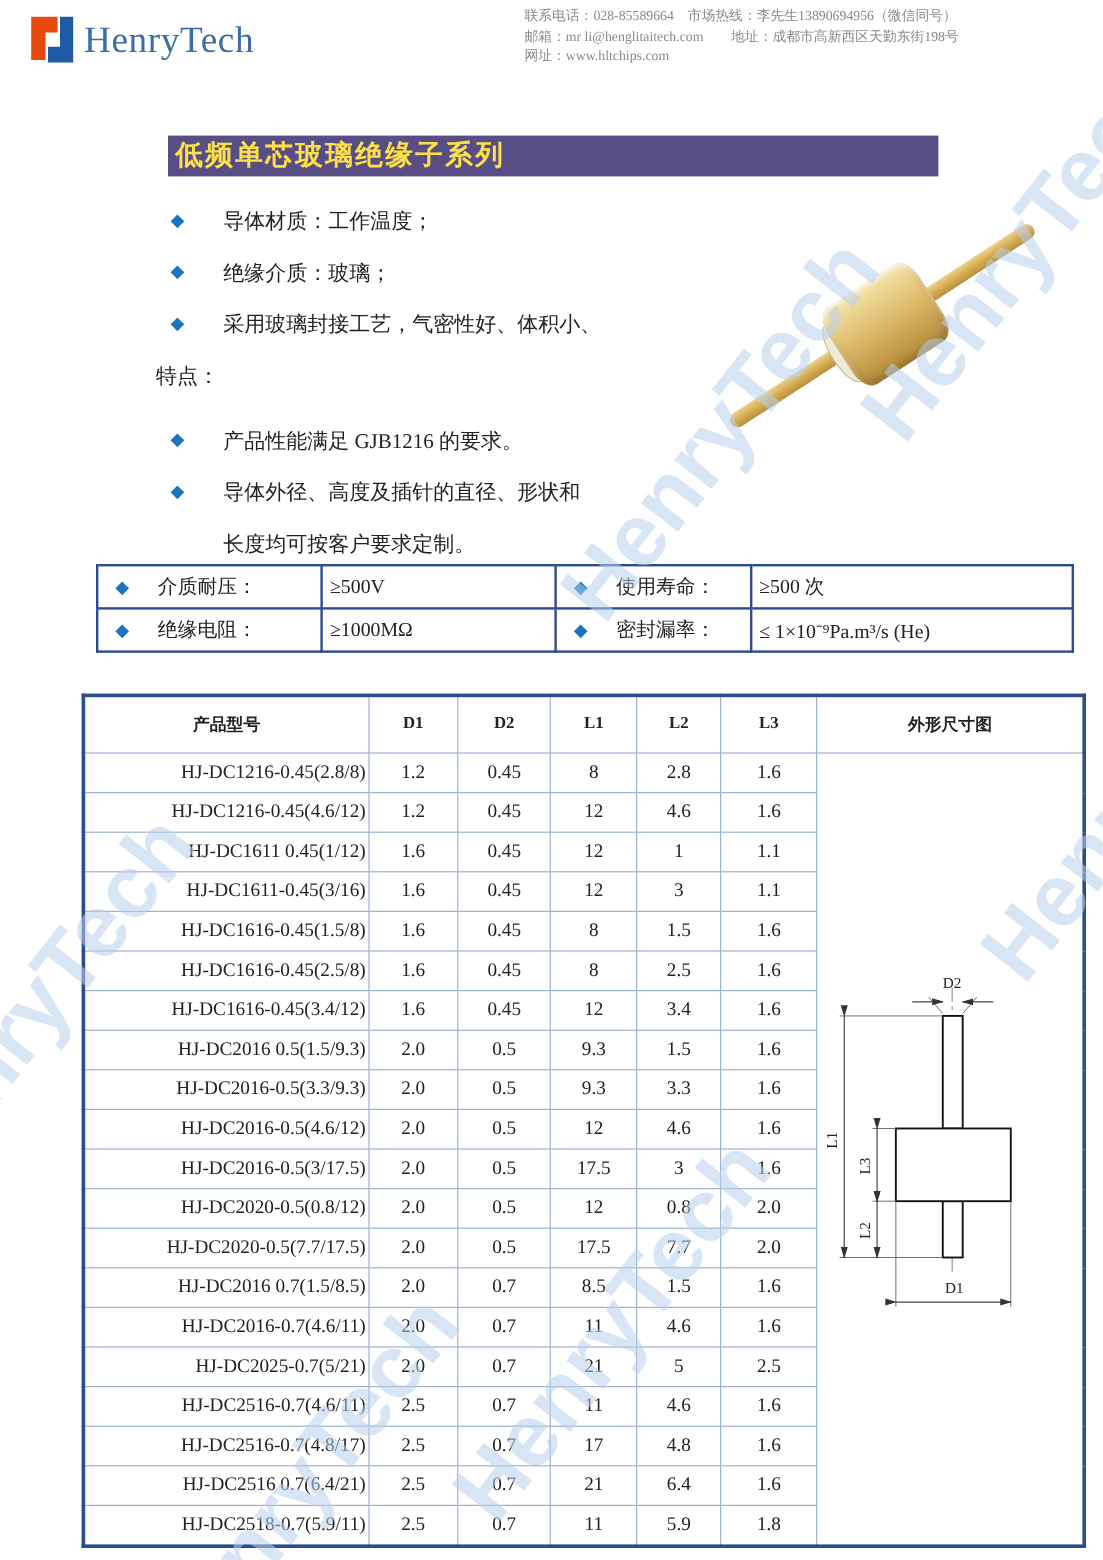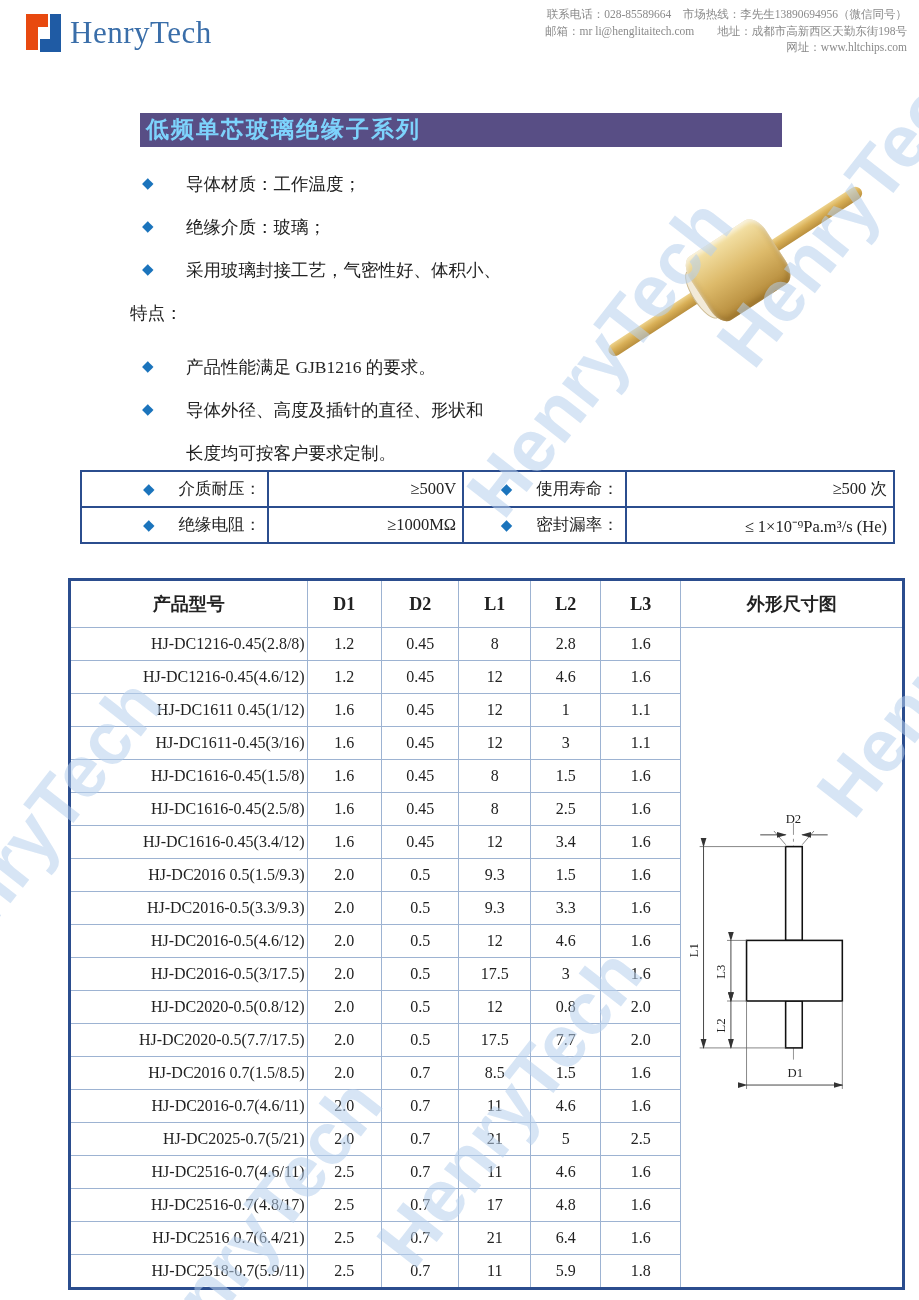--- a/index.html
+++ b/index.html
@@ -1,54 +1,54 @@
 <!DOCTYPE html>
 <html><head>
 <meta charset="utf-8">
 <style>
   html,body{margin:0;padding:0;background:#fff;}
   .page{position:relative;width:919px;height:1300px;background:#fff;overflow:hidden;
         font-family:"Liberation Serif",serif;color:#222;}
   
   .hdr-logo{position:absolute;left:22px;top:10px;display:flex;align-items:center;gap:6px;}
   .hdr-logo .logo-text{font-size:31px;color:#3a6ea9;letter-spacing:.5px;}
-  .hdr-contact{position:absolute;right:12px;top:6px;width:470px;text-align:right;
+  .hdr-contact{position:absolute;right:12px;top:6px;width:470px;text-align:left;
                font-size:11.5px;line-height:16.5px;color:#8a8a8a;}
   
   .title-bar{position:absolute;left:140px;top:113px;width:642px;height:34px;background:#584e85;
-             color:#7dd3fc;font-size:23px;font-weight:bold;line-height:34px;padding-left:6px;
+             color:#fde047;font-size:23px;font-weight:bold;line-height:34px;padding-left:6px;
              box-sizing:border-box;letter-spacing:2px;}
   
   .bullets{position:absolute;left:130px;top:172px;width:460px;font-size:17.5px;}
   .b-line{display:flex;align-items:flex-start;margin-bottom:19px;}
   .b-line .dia{color:#1b74bc;font-size:15px;width:18px;margin:2px 26px 0 12px;flex:0 0 auto;}
   .b-line.cont .dia{visibility:hidden;}
   .b-label{margin:2px 0 30px 0;}
   
   .photo{position:absolute;left:585px;top:160px;width:290px;height:225px;}
   .assembly{position:absolute;left:0;top:65px;width:300px;height:92px;transform:rotate(-33deg);}
   .rod{position:absolute;left:0;top:40px;width:300px;height:13px;border-radius:7px;
        background:linear-gradient(180deg,#edd28c,#d9b057 45%,#b98f3e);}
   .glass-ring{position:absolute;left:100px;top:20px;width:18px;height:54px;border-radius:50%;
        background:#f2ead8;border:1px solid #cbb98f;}
   .bodyc{position:absolute;left:108px;top:9px;width:90px;height:76px;border-radius:12px/20px;
        background:linear-gradient(180deg,#f3e0a4 6%,#ddba6a 48%,#b68c3c 95%);
        box-shadow:inset 0 3px 4px rgba(255,255,255,.7), inset 0 -4px 6px rgba(120,85,25,.45);}
   
   .spec{position:absolute;left:80px;top:470px;width:815px;border-collapse:collapse;
-        table-layout:fixed;font-size:16.5px;text-align:right;}
+        table-layout:fixed;font-size:16.5px;}
   .spec td{border:2px solid #2b4d8e;height:34px;padding:0 6px;white-space:nowrap;}
   .spec .lab{padding-left:14px;}
   .spec .dia{color:#1b74bc;font-size:15px;margin-right:24px;}
   
   .ptable{position:absolute;left:68px;top:578px;width:837px;border-collapse:collapse;
           table-layout:fixed;font-size:16px;}
   .ptable,.ptable td,.ptable th{border:1px solid #9db3d2;}
   .ptable{border:3px solid #2b4d8e;}
-  .ptable th{height:44px;font-size:18px;font-weight:bold;}
+  .ptable th{height:44px;font-size:14px;font-weight:bold;}
   .ptable td{height:32px;text-align:center;padding:0 2px;white-space:nowrap;}
   .ptable td.model{text-align:right;padding-left:8px;}
   .ptable td.diag{vertical-align:middle;text-align:center;}
   
   .diag svg{display:block;margin:0 auto;}
   .dim{stroke:#444;stroke-width:1;}
   .thin{stroke:#666;stroke-width:.8;}
   .shape{fill:#fff;stroke:#111;stroke-width:1.6;}
   .dimtxt{font-family:"Liberation Serif",serif;font-size:13px;fill:#222;}
   

